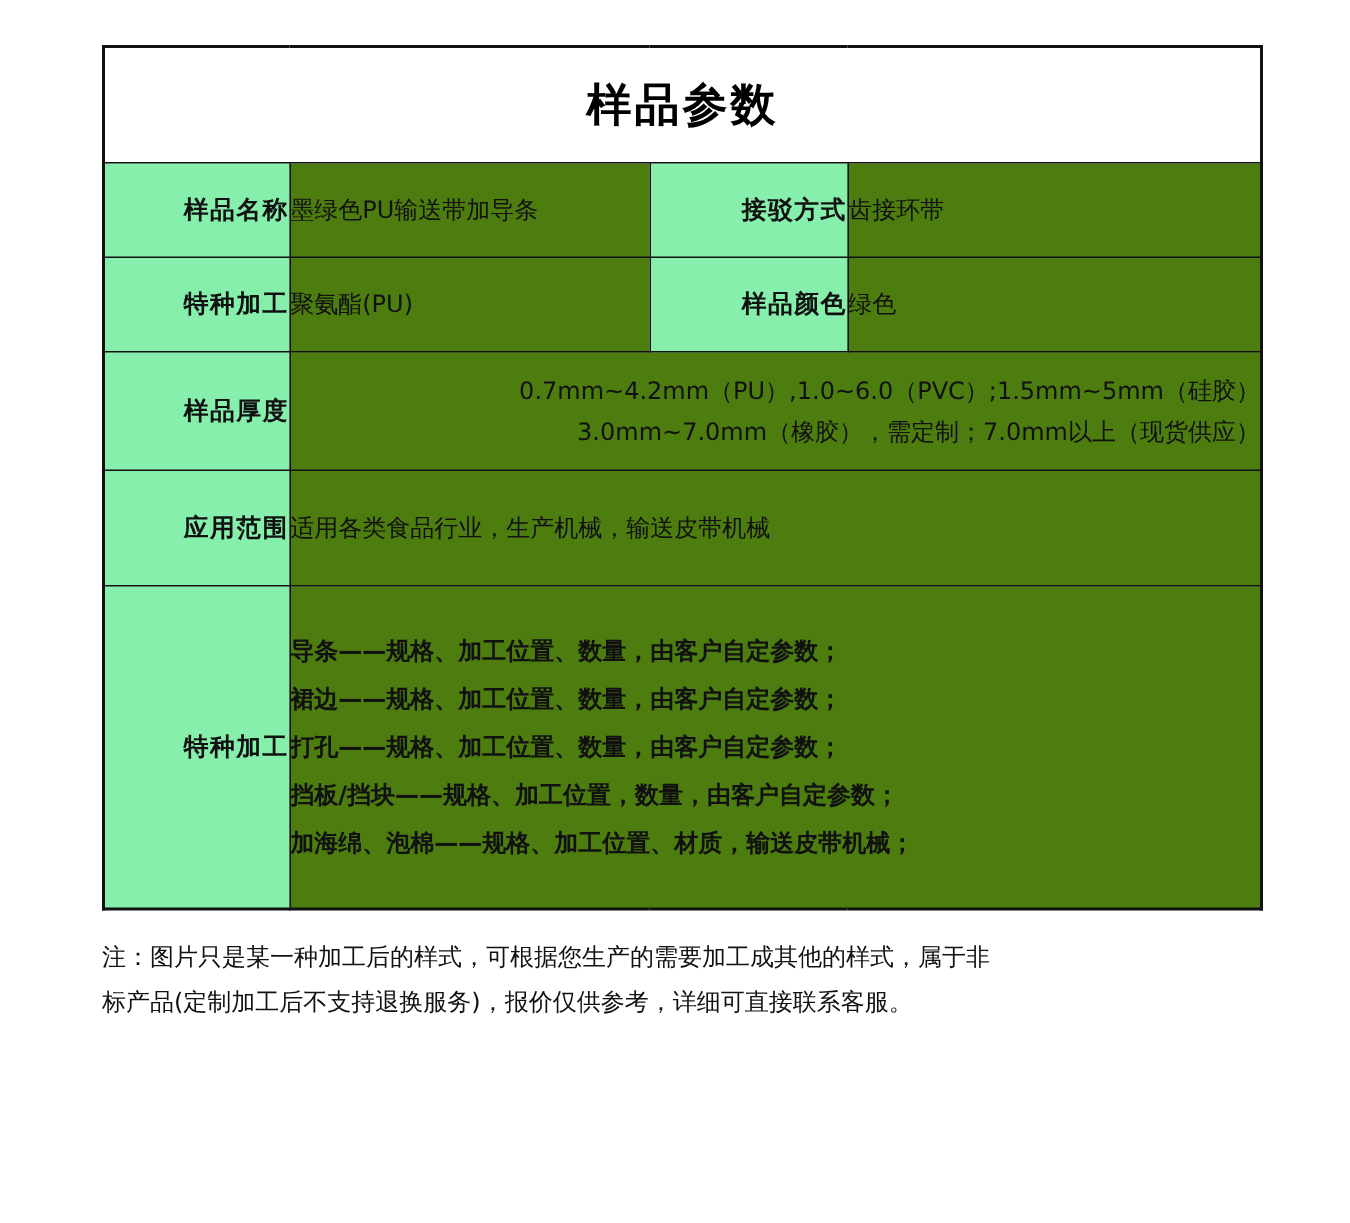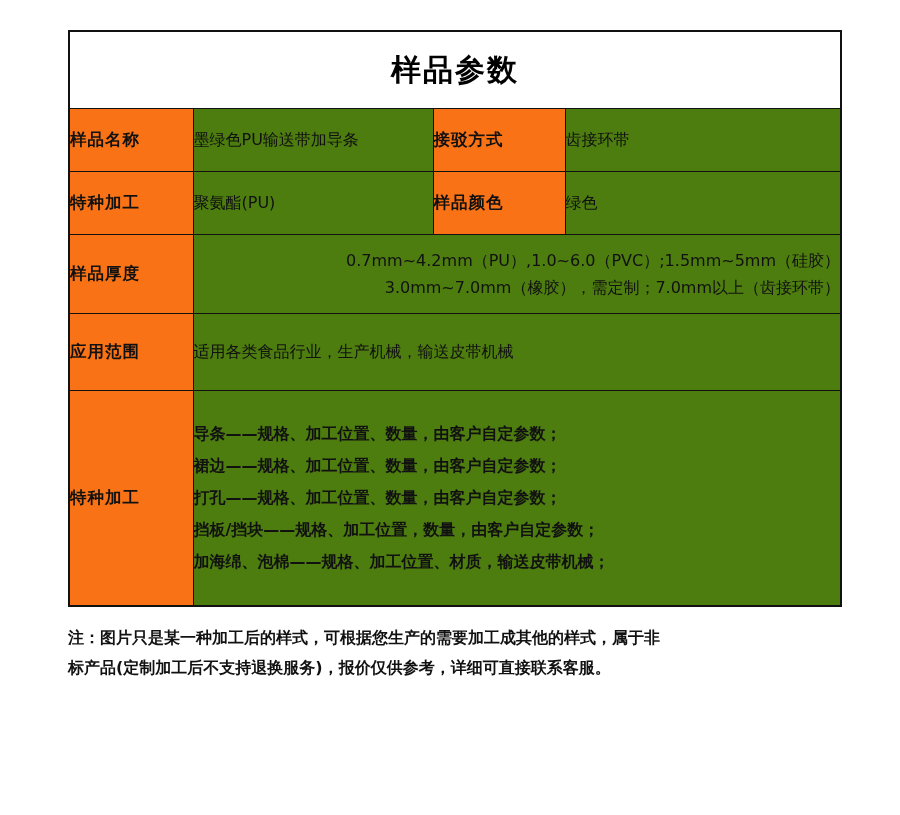--- a/index.html
+++ b/index.html
@@ -37,22 +37,22 @@
     text-align: center;
     background: #ffffff;
   }
   .title-text {
     font-size: 30px;
     font-weight: bold;
     letter-spacing: 2px;
     color: #000000;
   }
   .label {
-    background: #f97316;
-    text-align: left;
+    background: #86efac;
+    text-align: right;
     font-size: 16.5px;
     font-weight: bold;
     color: #111111;
     letter-spacing: 1px;
   }
   .value {
     background: #4d7c0f;
     font-size: 16px;
     color: #111111;
     padding: 8px 14px;
@@ -75,21 +75,20 @@
     line-height: 2.0;
     font-weight: bold;
   }
   .note {
     margin-top: 16px;
     width: 772px;
     font-size: 16px;
     line-height: 1.85;
     color: #111111;
     text-align: left;
-    font-weight: bold;
   }
   .note p {
     margin: 0;
   }
 </style>
 </head>
 <body>
 
 <div class="page">
 
@@ -118,21 +117,21 @@
         <td class="label">特种加工</td>
         <td class="value">聚氨酯(PU)</td>
         <td class="label">样品颜色</td>
         <td class="value">绿色</td>
       </tr>
 
       <tr class="row-thick">
         <td class="label">样品厚度</td>
         <td class="value multi-line" colspan="3">
           <div>0.7mm~4.2mm（PU）,1.0~6.0（PVC）;1.5mm~5mm（硅胶）</div>
-          <div>3.0mm~7.0mm（橡胶），需定制；7.0mm以上（齿接环带）</div>
+          <div>3.0mm~7.0mm（橡胶），需定制；7.0mm以上（现货供应）</div>
         </td>
       </tr>
 
       <tr class="row-apply">
         <td class="label">应用范围</td>
         <td class="value" colspan="3">适用各类食品行业，生产机械，输送皮带机械</td>
       </tr>
 
       <tr class="row-special">
         <td class="label">特种加工</td>

